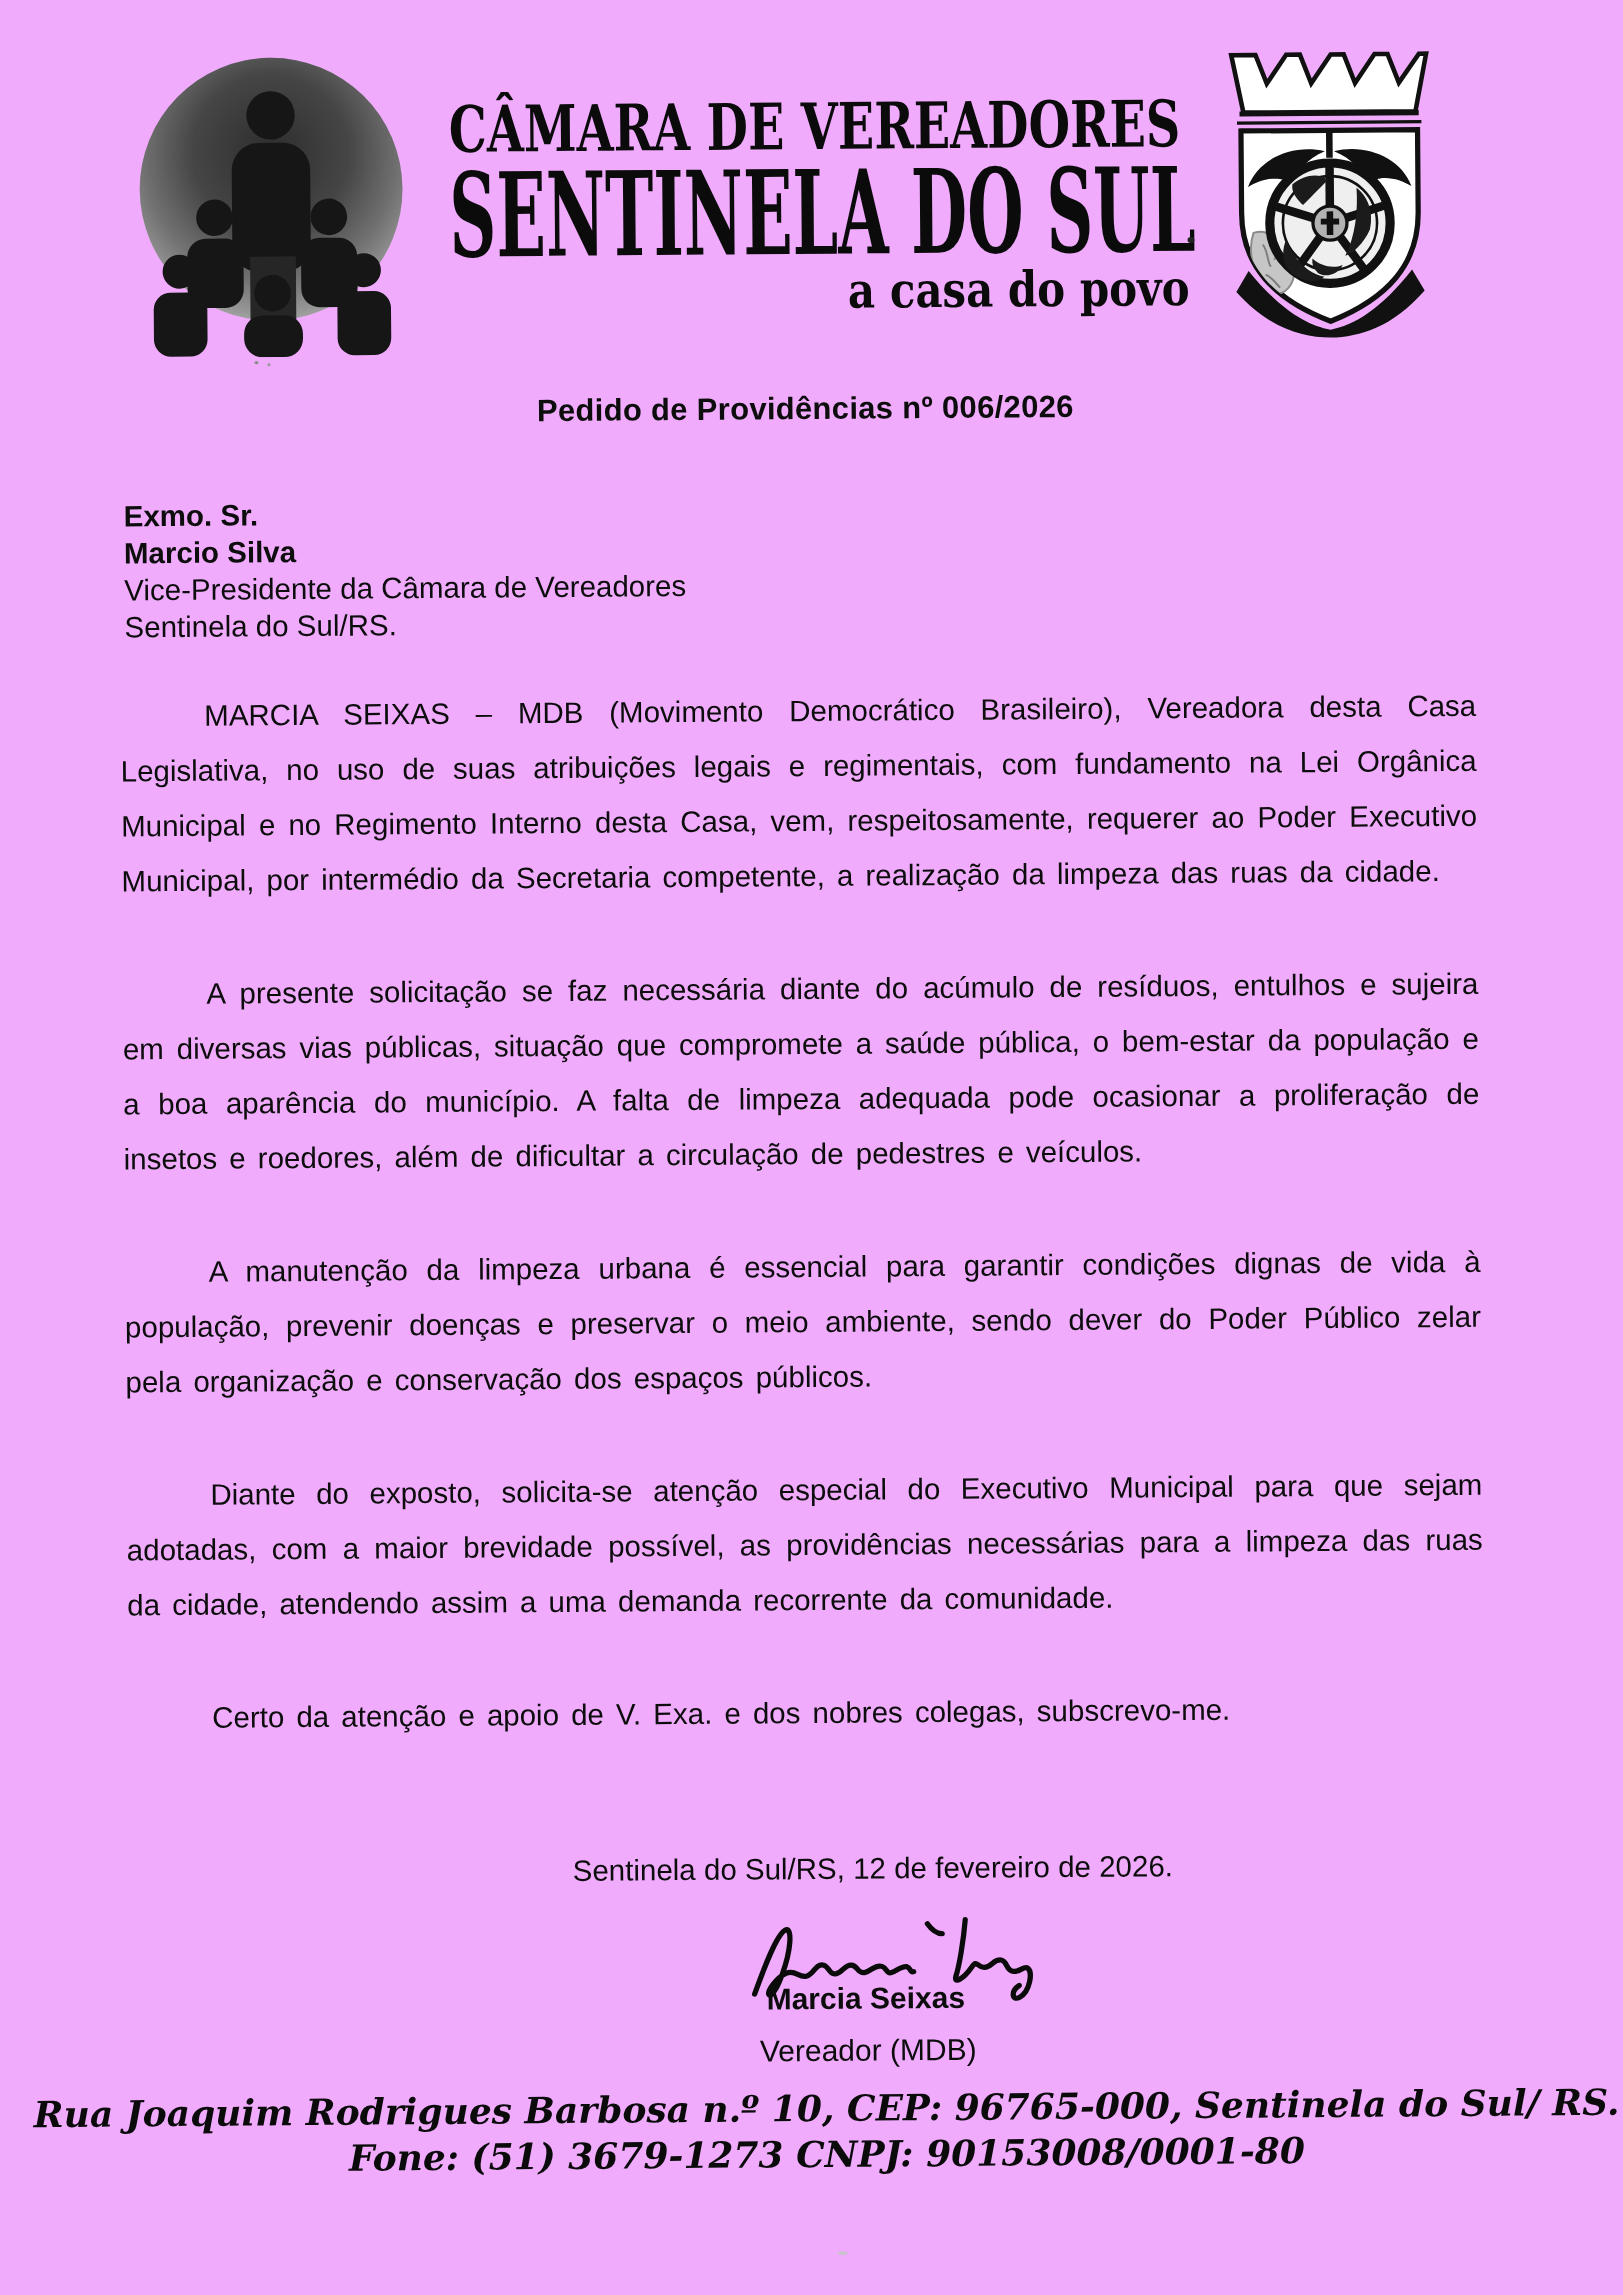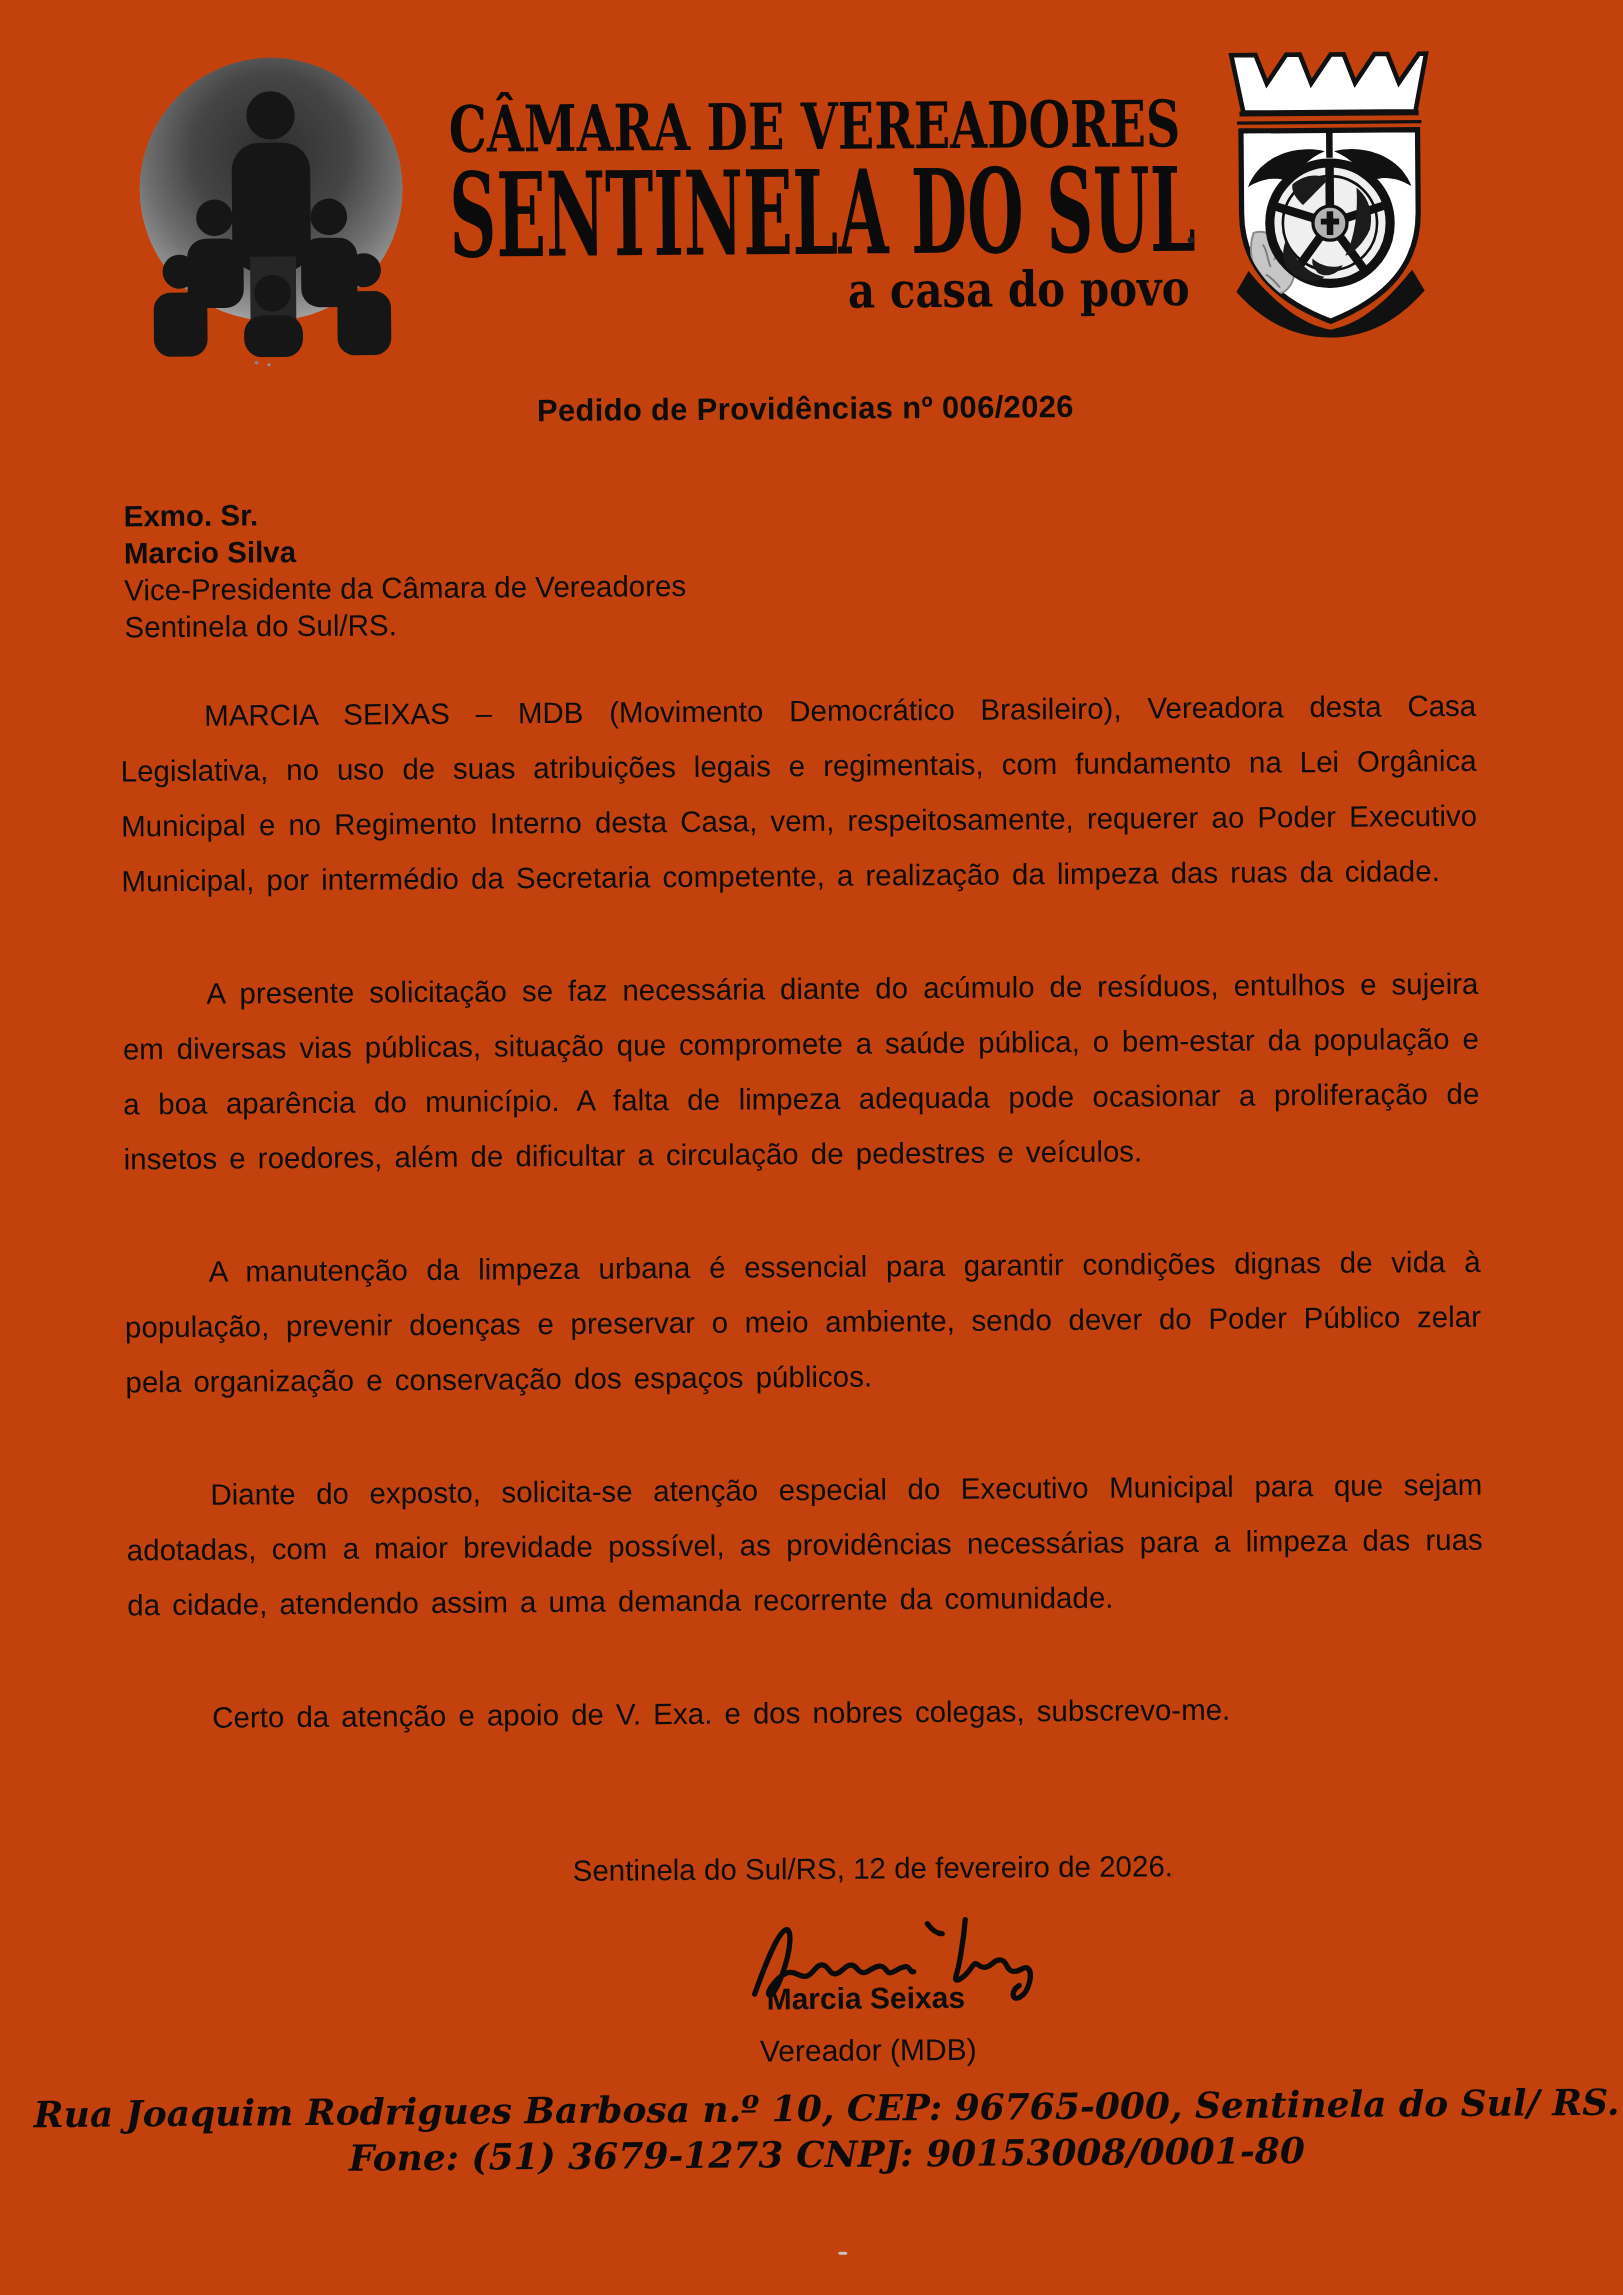--- a/index.html
+++ b/index.html
@@ -1,19 +1,19 @@
 <!DOCTYPE html>
 <html style="font-size:10.5px"><head>
 <meta charset="utf-8">
 <style>
   * { margin:0; padding:0; box-sizing:border-box; }
   html,body { background:#e8e8e8; }
   body { width:1623px; height:2295px; position:relative; }
   .sheet {
-    position:absolute; inset:0; background:#c2410c; overflow:hidden;
+    position:absolute; inset:0; background:#f0abfc; overflow:hidden;
     color:#0d0d0d;
     font-family:"Liberation Sans", "DejaVu Sans", sans-serif;
   }
   .tilt { position:absolute; inset:0; transform:rotate(-0.45deg); transform-origin:50% 52%; }
 
   
   .logo-left   { position:absolute; left:145px; top:51px;  width:268px; height:302px; }
   .masthead    { position:absolute; left:452px; top:79px; width:759px; height:275px; }
   .coat        { position:absolute; left:1210px; top:52px; width:229px; height:291px; }
 

